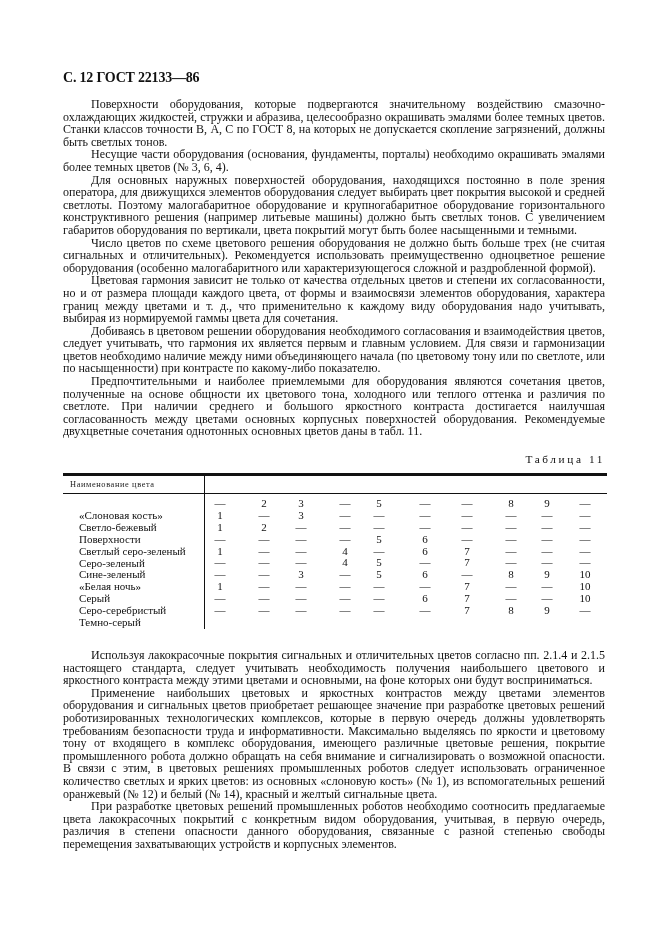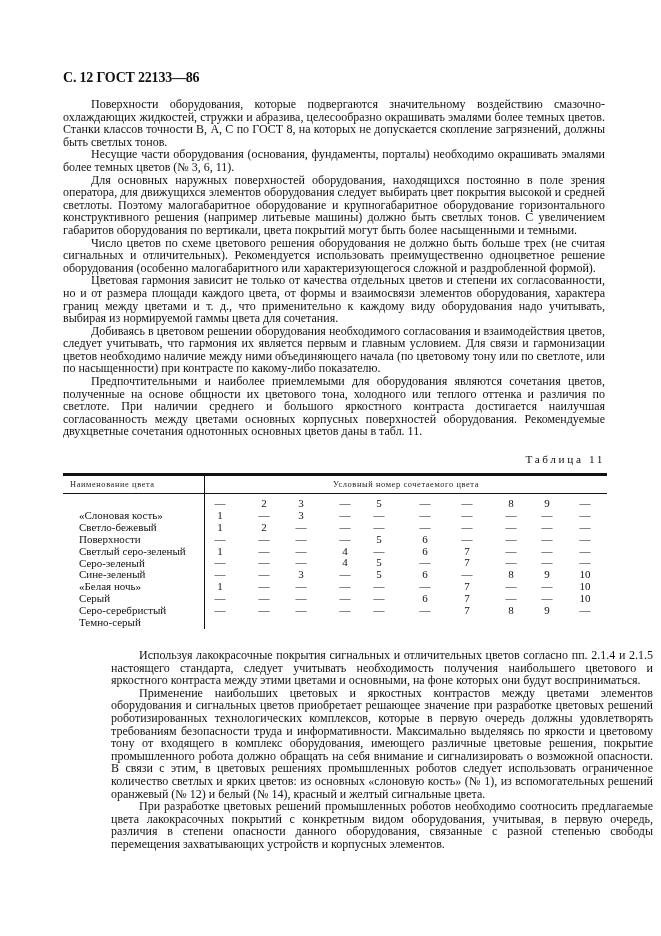--- a/index.html
+++ b/index.html
@@ -24,21 +24,21 @@
       width: 542px;
       font-size: 12px;
       line-height: 12.6px;
       text-align: justify;
     }
     .text-block p {
       text-indent: 28px;
       margin: 0;
     }
     .block1 { top: 98px; }
-    .block2 { top: 649px; margin-left: 48px; }
+    .block2 { top: 649px; }
 
     .table-caption {
       position: absolute;
       right: 56px; top: 453px;
       font-size: 11.3px;
       letter-spacing: 2.6px;
     }
     .table-wrap {
       position: absolute;
       left: 63px; top: 473px;
@@ -79,36 +79,35 @@
       position: absolute; top: 0; width: 20px; text-align: center;
     }
   </style>
 </head>
 <body>
 
 <div class="page-header">С. 12 ГОСТ 22133—86</div>
 
 <div class="text-block block1">
   <p>Поверхности оборудования, которые подвергаются значительному воздействию смазочно-охлаждающих жидкостей, стружки и абразива, целесообразно окрашивать эмалями более темных цветов. Станки классов точности В, А, С по ГОСТ 8, на которых не допускается скопление загрязнений, должны быть светлых тонов.</p>
-  <p>Несущие части оборудования (основания, фундаменты, порталы) необходимо окрашивать эмалями более темных цветов (№ 3, 6, 11).</p>
+  <p>Несущие части оборудования (основания, фундаменты, порталы) необходимо окрашивать эмалями более темных цветов (№ 3, 6, 4).</p>
   <p>Для основных наружных поверхностей оборудования, находящихся постоянно в поле зрения оператора, для движущихся элементов оборудования следует выбирать цвет покрытия высокой и средней светлоты. Поэтому малогабаритное оборудование и крупногабаритное оборудование горизонтального конструктивного решения (например литьевые машины) должно быть светлых тонов. С увеличением габаритов оборудования по вертикали, цвета покрытий могут быть более насыщенными и темными.</p>
   <p>Число цветов по схеме цветового решения оборудования не должно быть больше трех (не считая сигнальных и отличительных). Рекомендуется использовать преимущественно одноцветное решение оборудования (особенно малогабаритного или характеризующегося сложной и раздробленной формой).</p>
   <p>Цветовая гармония зависит не только от качества отдельных цветов и степени их согласованности, но и от размера площади каждого цвета, от формы и взаимосвязи элементов оборудования, характера границ между цветами и т. д., что применительно к каждому виду оборудования надо учитывать, выбирая из нормируемой гаммы цвета для сочетания.</p>
   <p>Добиваясь в цветовом решении оборудования необходимого согласования и взаимодействия цветов, следует учитывать, что гармония их является первым и главным условием. Для связи и гармонизации цветов необходимо наличие между ними объединяющего начала (по цветовому тону или по светлоте, или по насыщенности) при контрасте по какому-либо показателю.</p>
   <p>Предпочтительными и наиболее приемлемыми для оборудования являются сочетания цветов, полученные на основе общности их цветового тона, холодного или теплого оттенка и различия по светлоте. При наличии среднего и большого яркостного контраста достигается наилучшая согласованность между цветами основных корпусных поверхностей оборудования. Рекомендуемые двухцветные сочетания однотонных основных цветов даны в табл. 11.</p>
 </div>
 
 <div class="table-caption">Таблица 11</div>
 
 <div class="table-wrap">
   <div class="tbl-top-rule"></div>
   <div class="tbl-head-rule"></div>
   <div class="tbl-vline"></div>
   <div class="th-name">Наименование цвета</div>
-  <div class="th-combo">Условный номер сочетаемого цвета</div>
   <div class="tbl-body" id="tbl-body">
       <div class="tbl-row">
         <span class="row-name">«Слоновая кость»</span>
         <span class="cell" style="left: 147px;">—</span>
         <span class="cell" style="left: 191px;">2</span>
         <span class="cell" style="left: 228px;">3</span>
         <span class="cell" style="left: 272px;">—</span>
         <span class="cell" style="left: 306px;">5</span>
         <span class="cell" style="left: 352px;">—</span>
         <span class="cell" style="left: 394px;">—</span>

